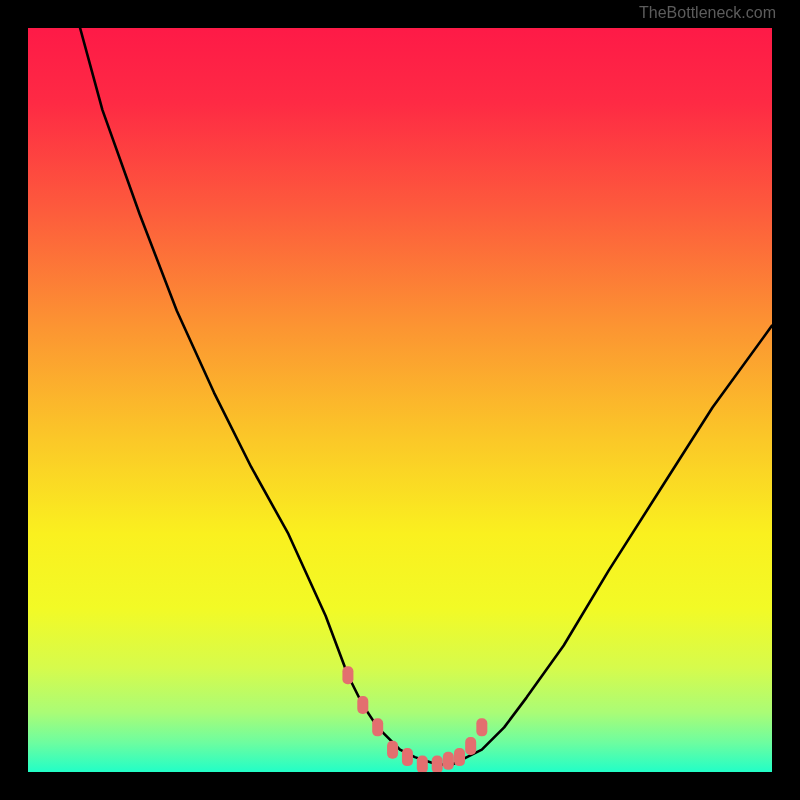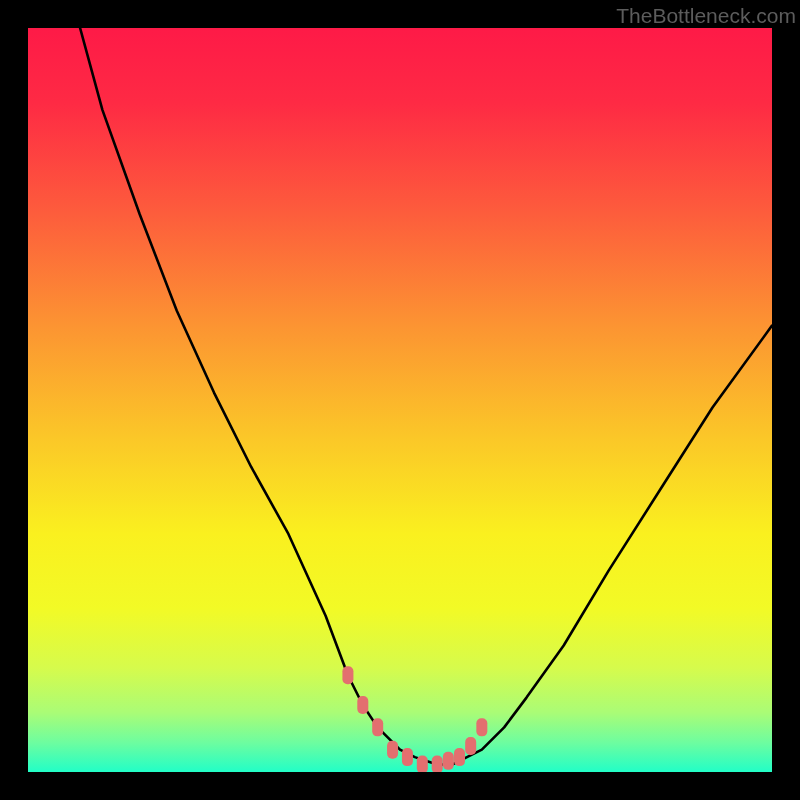--- a/index.html
+++ b/index.html
@@ -37,23 +37,23 @@
   .curve-svg {
     position: absolute;
     left: 0;
     top: 0;
     width: 100%;
     height: 100%;
   }
   .watermark {
     position: absolute;
     top: 4px;
-    right: 4px;
+    right: 24px;
     color: #5c5c5c;
-    font-size: 21px;
+    font-size: 16px;
     font-weight: 500;
     letter-spacing: 0;
     user-select: none;
   }
 </style>
 </head>
 <body>
 
 <div class="frame">
 

